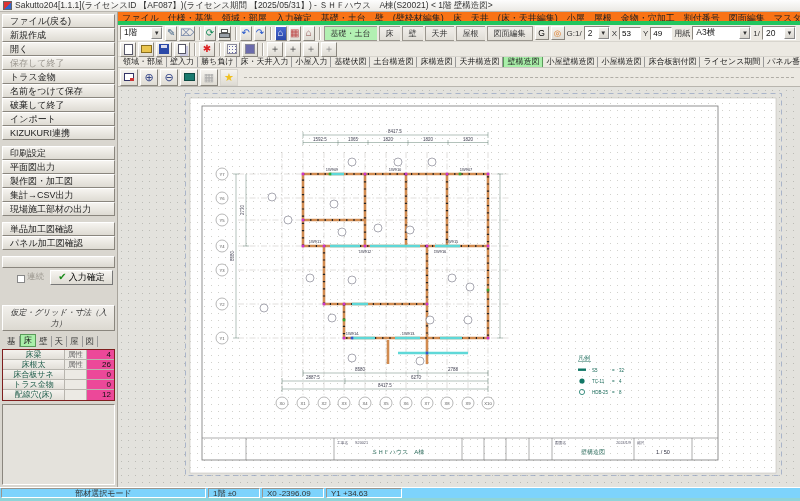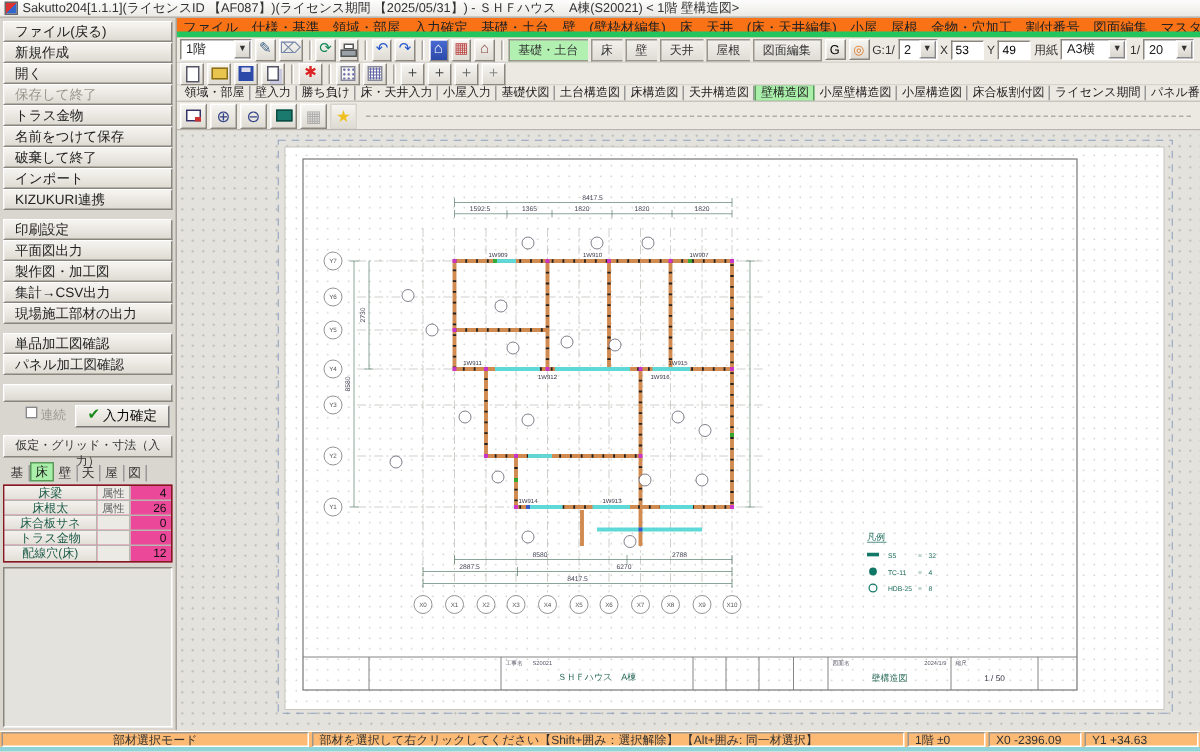--- a/index.html
+++ b/index.html
@@ -16,27 +16,27 @@
 
   
   .sidebar { width:118px; flex:0 0 118px; background:#d9d6cf; border-right:1px solid #a8a49c; padding:2px 2px 0 2px; display:flex; flex-direction:column; }
   .sb-btn { display:block; width:100%; height:14px; line-height:12px; text-align:left; padding:0 7px; font-size:9px; color:#222;
             background:linear-gradient(#f6f4f0,#dedbd3); border:1px solid; border-color:#fff #8a867e #8a867e #fff; cursor:default;
             font-family:inherit; white-space:nowrap; overflow:hidden; }
   .sb-btn.disabled { color:#9a968e; }
   .sb-gap { height:6px; flex:0 0 6px; }
   .sb-spacer { height:12px; background:linear-gradient(#f2f0ec,#dcd9d1); border:1px solid; border-color:#fff #8a867e #8a867e #fff; }
   .sb-confirm-row { display:flex; align-items:center; height:18px; padding:1px 2px; }
-  .chk { display:flex; align-items:flex-start; color:#9a968e; font-size:8.5px;padding-left:13px; }
+  .chk { display:flex; align-items:flex-end; color:#9a968e; font-size:8.5px;padding-left:13px; }
   .chk .box { width:8px; height:8px; background:#fff; border:1px solid #888; margin-right:2px; }
   .confirm-btn { margin-left:6px; height:15px; flex:1; background:linear-gradient(#f6f4f0,#dedbd3); border:1px solid; border-color:#fff #777 #777 #fff;
                  font-size:9px; display:flex; align-items:center; justify-content:center; gap:2px; font-family:inherit; }
   .confirm-btn .check { color:#1a8a1a; font-size:10px; line-height:1; }
-  .grid-btn { width:100%; height:15px; margin-top:4px; background:linear-gradient(#f2f0ec,#dcd9d1); border:1px solid; border-color:#fff #8a867e #8a867e #fff;
-              font-size:8px; color:#333; font-family:inherit; }
+  .grid-btn { width:100%; height:26px; margin-top:19px; background:linear-gradient(#f2f0ec,#dcd9d1); border:1px solid; border-color:#fff #8a867e #8a867e #fff;
+              font-size:8px; color:#333; font-family:inherit;font-style:italic; }
   .sb-tabs { display:flex; align-items:flex-end; height:12px; margin-top:4px; padding-left:2px; }
   .sb-tab { font-size:8.5px; color:#333; padding:0 3px; border-right:1px solid #999; line-height:11px; }
   .sb-tab.active { background:#a9efa9; border:1px solid #5a9a5a; color:#222; }
   .sb-table { margin-top:2px; border:1px solid #7f1d1d; background:#ec4899; }
   .trow { display:flex; height:10px; border-bottom:1px solid #b8b5ae; }
   .trow:last-child { border-bottom:none; }
   .tname { width:62px; font-size:8px; color:#1e5c4a; background:linear-gradient(#f4f2ee,#e2dfd8); border-right:1px solid #b8b5ae; text-align:center; line-height:10px; white-space:nowrap; overflow:hidden; }
   .tattr { width:22px; font-size:7.5px; color:#666; background:#eceae4; border-right:1px solid #b8b5ae; text-align:center; line-height:10px; }
   .tnum { flex:1; font-size:8px; color:#111; text-align:right; padding-right:3px; line-height:10px; }
   .sb-fill { flex:1; margin:3px 0 2px 0; background:#e4e2dc; border:1px solid; border-color:#8a867e #fff #fff #8a867e; }
@@ -80,21 +80,21 @@
   .big-btn { width:18px; height:17px; background:linear-gradient(#f6f4f0,#dedbd3); border:1px solid; border-color:#fff #8a867e #8a867e #fff; display:flex; align-items:center; justify-content:center; font-size:11px; }
   .zoom-rect { width:11px; height:8px; background:#1a7a6e; border:1px solid #0c4a42; }
   .range-ic { width:10px; height:8px; border:1px solid #336; position:relative; background:#fff; }
   .range-ic::after { content:""; position:absolute; right:-1px; bottom:-1px; width:4px; height:3px; background:#c33; }
   .dotline { flex:1; border-top:1px dashed #b0ada6; margin:0 4px; }
 
   .canvas { flex:1; position:relative; background-color:#e3e2dd; background-image:radial-gradient(circle,#bcbcb6 0.6px,transparent 0.8px); background-size:7px 7px; overflow:hidden; }
   .canvas svg { position:absolute; left:0; top:0; }
 
   
-  .statusbar { height:11px; flex:0 0 11px; background:#fdba74; border-top:1px solid #fff; display:flex; align-items:stretch; font-size:8px; color:#333; }
+  .statusbar { height:11px; flex:0 0 11px; background:#7dd3fc; border-top:1px solid #fff; display:flex; align-items:stretch; font-size:8px; color:#333; }
   .st-cell { border:1px solid; border-color:#9a968e #fff #fff #9a968e; margin:0 1px; display:flex; align-items:center; padding:0 4px; white-space:nowrap; overflow:hidden; }
   .st-mode { width:205px; justify-content:center; }
   .st-hint { flex:1; }
   .st-floor { width:52px; }
   .st-x { width:62px; }
   .st-y { width:76px; }
   .bottom-edge { height:3px; flex:0 0 3px; background:#8fd4d8; }
 
   text { font-family:"Liberation Sans","DejaVu Sans",sans-serif; }
 </style>
@@ -236,21 +236,21 @@
           <span class="lab">G:1/</span>
           <div class="combo" style="width:26px;">
             <span>2</span>
             <span class="cba">▼</span>
           </div>
           <span class="lab">X</span>
           <input class="tbox" value="53" style="">
           <span class="lab">Y</span>
           <input class="tbox" value="49" style="">
           <span class="lab">用紙</span>
-          <div class="combo" style="width:44px;">
+          <div class="combo" style="width:59px;">
             <span>A3横</span>
             <span class="cba">▼</span>
           </div>
           <span class="lab">1/</span>
           <div class="combo" style="width:34px;">
             <span>20</span>
             <span class="cba">▼</span>
           </div>
         </div>
       </div>
@@ -590,20 +590,19 @@
             <text x="663" y="464" font-size="5.5" fill="#334" text-anchor="middle">1 / 50</text>
           </g>
         </svg>
       </div>
 
     </div>
   </div>
 
   <div class="statusbar">
     <div class="st-cell st-mode">部材選択モード</div>
-    <div class="st-cell st-hint">部材を選択して右クリックしてください【Shift+囲み：選択解除】 【Alt+囲み: 同一材選択】</div>
     <div class="st-cell st-floor">1階 ±0</div>
     <div class="st-cell st-x">X0 -2396.09</div>
     <div class="st-cell st-y">Y1 +34.63</div>
   </div>
   <div class="bottom-edge"></div>
 
 </div>
 
 </body></html>

